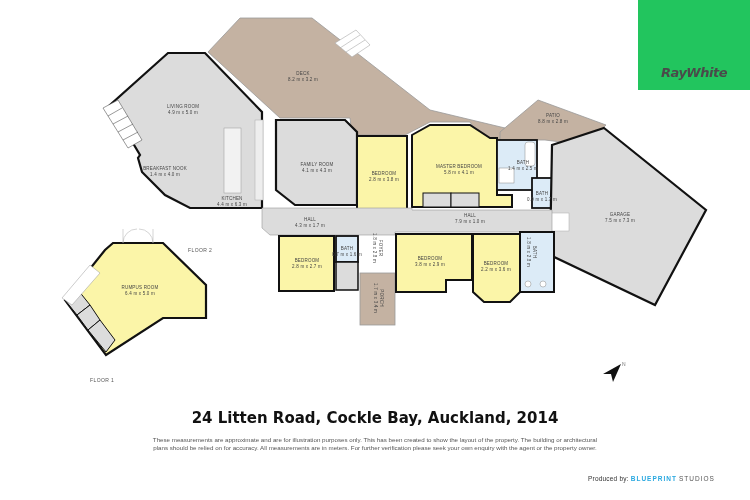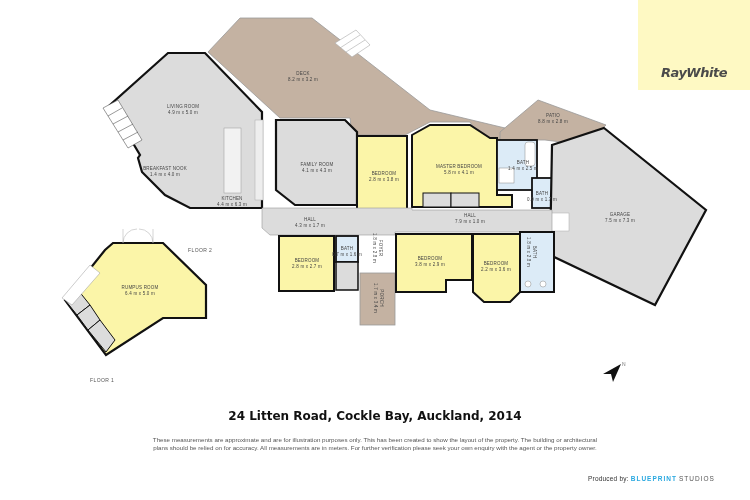--- a/index.html
+++ b/index.html
@@ -3,23 +3,23 @@
 <meta charset="utf-8">
 <style>
   html, body { margin:0; padding:0; }
   body { width:750px; height:500px; background:#ffffff; position:relative; overflow:hidden; font-family:"Liberation Sans", sans-serif; }
   #plan { position:absolute; left:0; top:0; width:750px; height:500px; }
   .room-label { position:absolute; font-family:"Liberation Sans", sans-serif; font-size:4.5px; color:#444; text-align:center; line-height:6px; letter-spacing:0.2px; white-space:nowrap; transform:translate(-50%,-50%); }
   .room-label .nm { display:block; text-transform:uppercase; }
   .room-label .dm { display:block; }
   .vert { transform:translate(-50%,-50%) rotate(90deg); }
   .floor-label { position:absolute; font-size:5px; color:#555; letter-spacing:0.4px; }
-  .logo { position:absolute; left:638px; top:0; width:112px; height:90px; background:#fef9c3; }
+  .logo { position:absolute; left:638px; top:0; width:112px; height:90px; background:#22c55e; }
   .logo span { position:absolute; left:0; right:0; bottom:10px; text-align:center; font-family:"DejaVu Sans", sans-serif; font-weight:bold; font-style:italic; font-size:13px; color:#4a4a4a; letter-spacing:-0.5px; }
-  .title { position:absolute; left:0; right:0; top:409px; text-align:center; font-family:"DejaVu Sans", sans-serif; font-weight:bold; font-size:12px; color:#111; }
+  .title { position:absolute; left:0; right:0; top:409px; text-align:center; font-family:"DejaVu Sans", sans-serif; font-weight:bold; font-size:15px; color:#111; }
   .disclaimer { position:absolute; left:145px; width:460px; top:436px; text-align:center; font-family:"Liberation Sans Narrow","Liberation Sans", sans-serif; font-size:6.2px; line-height:8px; color:#555; }
   .produced { position:absolute; left:588px; top:475px; font-size:6.5px; color:#333; letter-spacing:0.2px; }
   .produced .brand { color:#29a8e0; font-weight:bold; letter-spacing:1px; }
   .produced .brand2 { color:#555; letter-spacing:1px; }
   .compass { position:absolute; left:601px; top:360px; width:30px; height:30px; }
 </style>
 </head>
 <body>
 
 <svg id="plan" viewBox="0 0 750 500" xmlns="http://www.w3.org/2000/svg">

